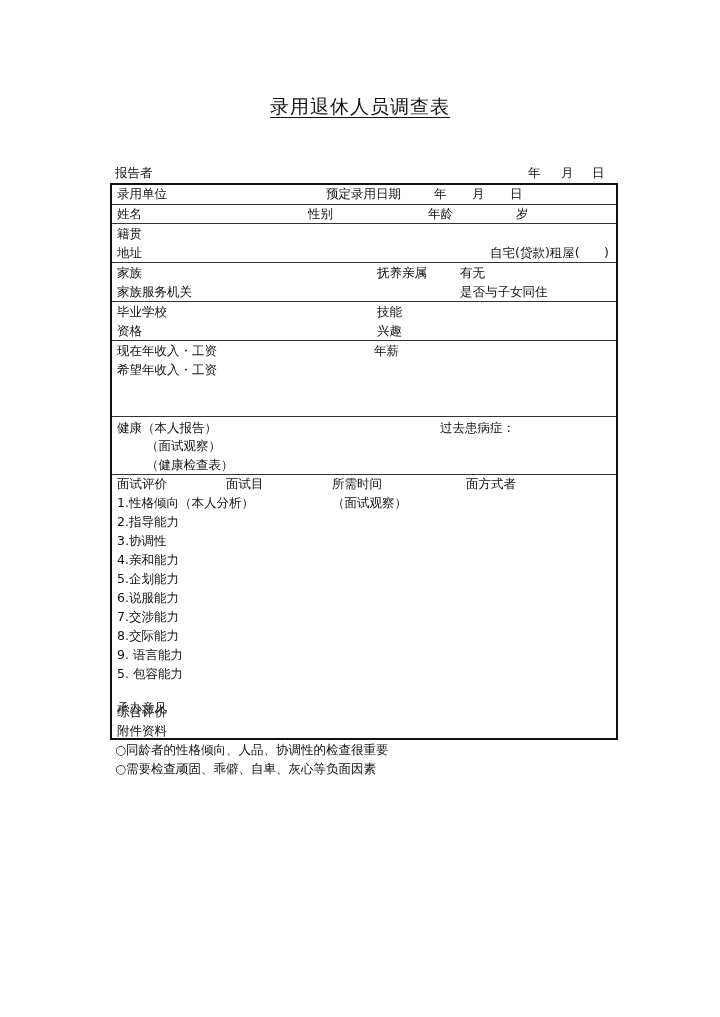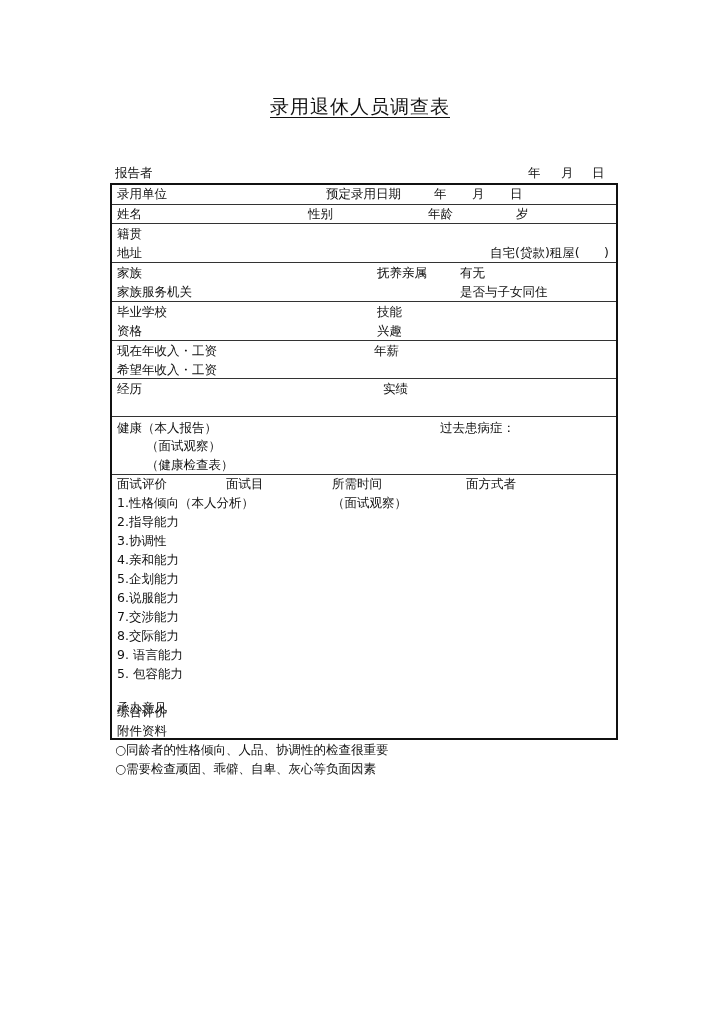--- a/index.html
+++ b/index.html
@@ -76,24 +76,20 @@
       <div class="cell" style="left:5px; top:21px;">资格</div>
       <div class="cell" style="left:265px; top:21px;">兴趣</div>
     </div>
 
     <div class="row" style="top:155px; height:39px;">
       <div class="cell" style="left:5px; top:2px;">现在年收入・工资</div>
       <div class="cell" style="left:262px; top:2px;">年薪</div>
       <div class="cell" style="left:5px; top:21px;">希望年收入・工资</div>
     </div>
 
-    <div class="row" style="top:193px; height:38px;">
-      <div class="cell" style="left:5px; top:2px;">经历</div>
-      <div class="cell" style="left:271px; top:2px;">实绩</div>
-    </div>
 
     <div class="row" style="top:231px; height:58px;">
       <div class="cell" style="left:5px; top:3px;">健康（本人报告）</div>
       <div class="cell" style="left:34px; top:21px;">（面试观察）</div>
       <div class="cell" style="left:34px; top:40px;">（健康检查表）</div>
       <div class="cell" style="left:328px; top:3px;">过去患病症：</div>
     </div>
 
     <div class="row" style="top:289px; height:264px;">
       <div class="cell" style="left:5px; top:1px;">面试评价</div>

